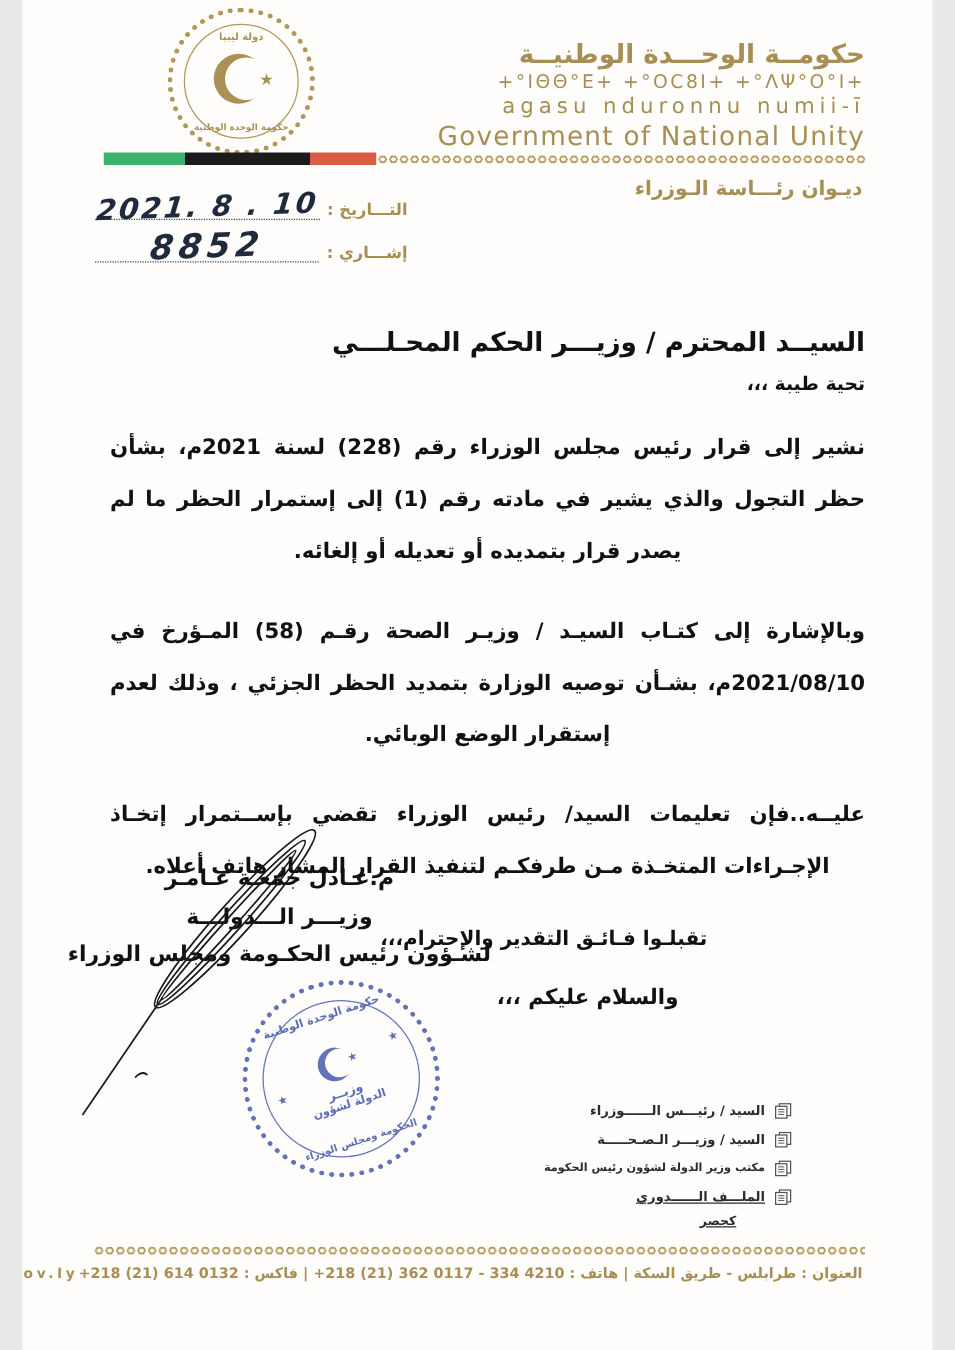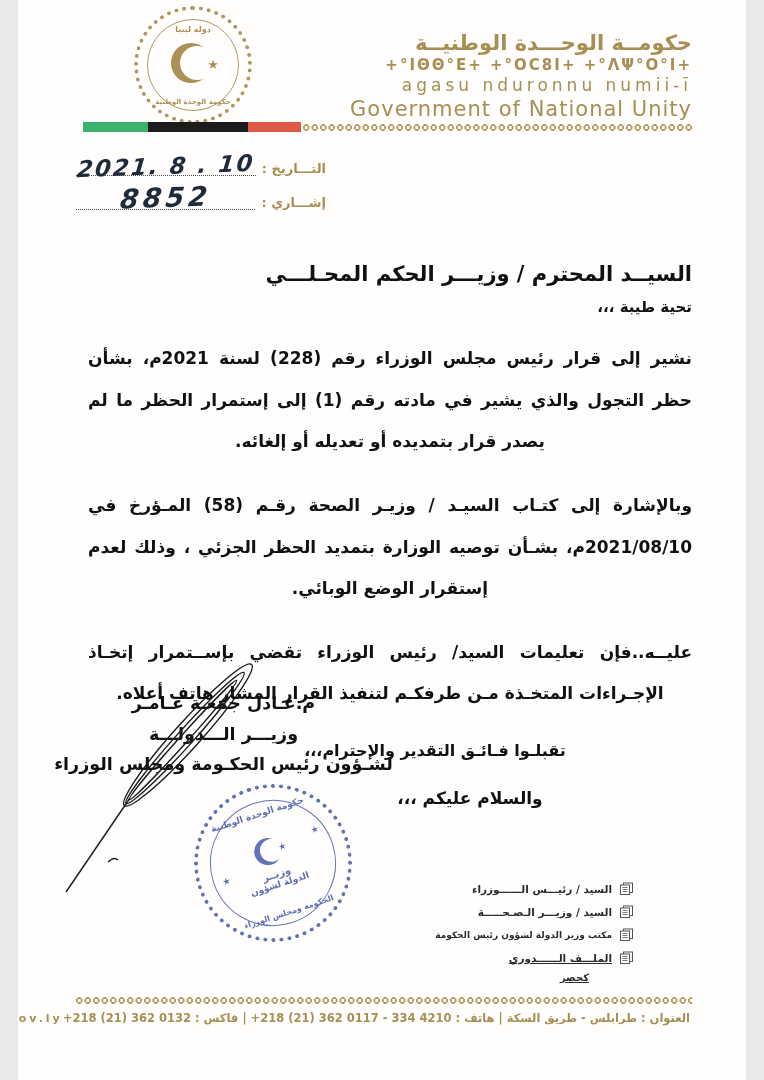--- a/index.html
+++ b/index.html
@@ -27,21 +27,21 @@
   .seal-bottom-text { bottom:4px; font-size:7px; }
   .crescent { position:relative; width:44px; height:44px; }
   .crescent .disc { position:absolute; left:0; top:0; width:40px; height:40px; border-radius:50%; background:#ab9155; }
   .crescent .cut  { position:absolute; left:9px; top:3px; width:34px; height:34px; border-radius:50%; background:#fffefd; }
   .crescent .star { position:absolute; right:-4px; top:14px; color:#ab9155; font-size:13px; }
   .head-right {
     position:absolute; right:54px; top:30px; width:400px; text-align:right;
     color:#a78e52; line-height:1.25;
   }
   .gov-ar { font-size:21px; font-weight:bold; letter-spacing:0; }
-  .gov-tif { font-size:15px; font-weight:bold; letter-spacing:2px; direction:ltr; }
+  .gov-tif { font-size:15px; font-weight:normal; letter-spacing:2px; direction:ltr; }
   .gov-lat { font-size:17px; letter-spacing:4px; direction:ltr; }
   .gov-en  { font-size:21px; letter-spacing:1px; direction:ltr; }
   
   .flag-row { position:absolute; left:65px; top:122px; height:10px; display:flex; }
   .flag-green { width:65px; background:#3cb36d; }
   .flag-black { width:100px; background:#1c1c1c; }
   .flag-red   { width:53px; background:#dd5b46; }
   .chain {
     position:absolute; height:9px;
     background-image:radial-gradient(circle 3.4px at 50% 50%, rgba(0,0,0,0) 1.6px, #b59a5e 1.7px 3.2px, rgba(0,0,0,0) 3.3px);
@@ -142,20 +142,21 @@
     <div class="gov-en">Government of National Unity</div>
   </div>
 
   <div class="flag-row">
     <div class="flag-green"></div>
     <div class="flag-black"></div>
     <div class="flag-red"></div>
   </div>
   <div class="chain chain-top"></div>
 
+  <div class="office-line">ديـوان رئـــاسة الـوزراء</div>
 
   <div class="ref-block">
     <div class="ref-row">
       <span class="ref-label">التـــاريخ :</span>
       <span class="ref-line">
         <span class="handwrite hw-date">2021. 8 . 10</span>
       </span>
     </div>
     <div class="ref-row">
       <span class="ref-label">إشـــاري :</span>
@@ -255,18 +256,18 @@
   <div class="footer">
     <span>العنوان : طرابلس - طريق السكة</span>
     <span class="sep">|</span>
     <span>
       <span>هاتف :</span>
       <span class="ltr">+218 (21) 362 0117 - 334 4210</span>
     </span>
     <span class="sep">|</span>
     <span>
       <span>فاكس :</span>
-      <span class="ltr">+218 (21) 362 0132</span>
+      <span class="ltr">+218 (21) 614 0132</span>
     </span>
     <span class="ltr website">www.pm.gov.ly</span>
   </div>
 
 </div>
 
 </body></html>

